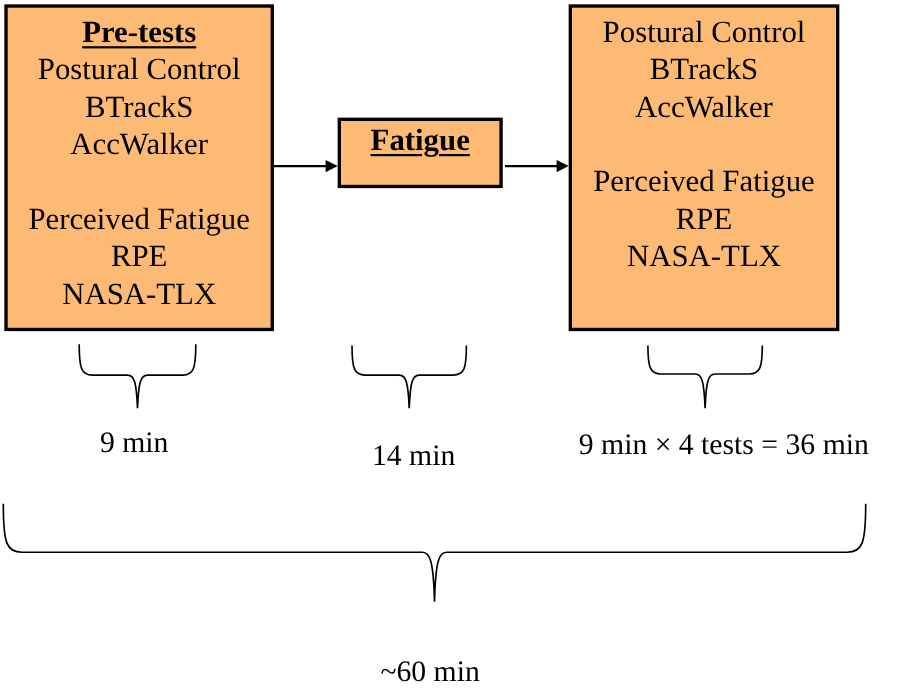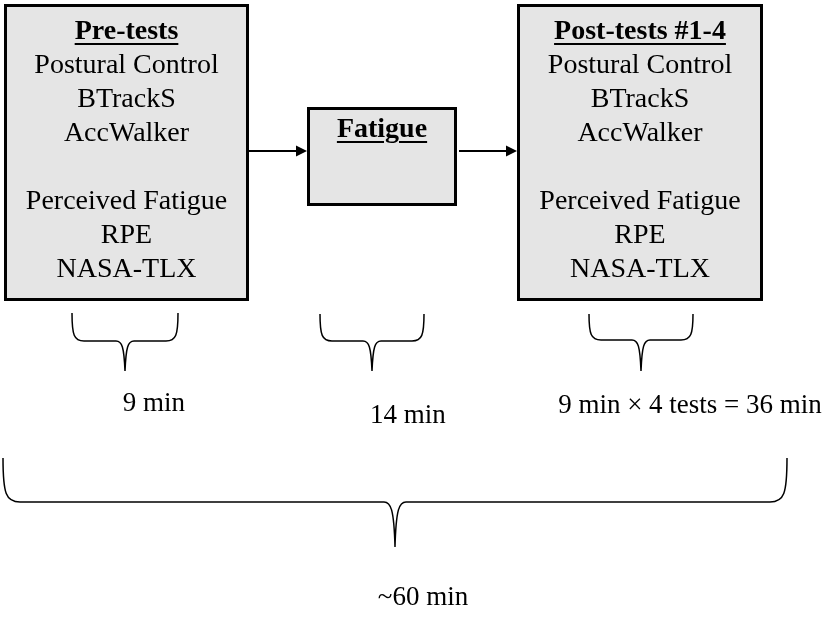--- a/index.html
+++ b/index.html
@@ -11,53 +11,52 @@
     position: relative;
     overflow: hidden;
   }
   .canvas { position: absolute; inset: 0; width: 824px; height: 632px; }
   svg.overlay { position: absolute; left: 0; top: 0; width: 824px; height: 632px; }
 
   .box {
     position: absolute;
     box-sizing: border-box;
     border: 3px solid #000000;
-    background: #e5e5e5;
+    background: #fdba74;
     text-align: center;
   }
   .box.pre  { left: 4px;   top: 4px;   width: 245px; height: 297px; padding-top: 6px; }
   .box.post { left: 517px; top: 4px;   width: 246px; height: 297px; padding-top: 6px; }
   .box.fatigue {
-    left: 307px; top: 107px; width: 150px; height: 99px;
-    display: flex; flex-direction: row; justify-content: center;
+    left: 307px; top: 107px; width: 150px; height: 64px;
+    display: flex; flex-direction: column; 
   }
   .line { font-size: 28px; line-height: 34px; white-space: nowrap; }
   .box.fatigue .line { line-height: 36px; }
   .title {
     font-weight: bold;
     text-decoration: underline;
     text-decoration-thickness: 2px;
     text-underline-offset: 4px;
   }
   .it { }
   .spacer { height: 34px; }
 
   .dur {
     position: absolute;
     transform: translateX(-50%);
     font-size: 27px;
     line-height: 28px;
     white-space: nowrap;
     text-align: center;
-    margin-left: 32px;
   }
   .dur.pre   { left: 122px; top: 388px; }
   .dur.fat   { left: 376px; top: 400px; }
   .dur.post  { left: 658px; top: 390px; }
-  .dur.total { left: 391px; top: 582px; }
+  .dur.total { left: 391px; top: 596px; }
 </style>
 </head>
 <body>
 
 <div class="canvas">
 
   <svg class="overlay" viewBox="0 0 824 632">
 
     <g stroke="#000000" fill="#000000">
       <line x1="249" y1="151" x2="297" y2="151" stroke-width="2"></line>
@@ -87,21 +86,20 @@
     <div class="line it">Perceived Fatigue</div>
     <div class="line">RPE</div>
     <div class="line">NASA-TLX</div>
   </div>
 
   <div class="box fatigue">
     <div class="line title">Fatigue</div>
   </div>
 
   <div class="box post">
-    <div class="line title">Post-tests #1-4</div>
     <div class="line it">Postural Control</div>
     <div class="line">BTrackS</div>
     <div class="line">AccWalker</div>
     <div class="spacer"></div>
     <div class="line it">Perceived Fatigue</div>
     <div class="line">RPE</div>
     <div class="line">NASA-TLX</div>
   </div>
 
   <div class="dur pre">9 min</div>

